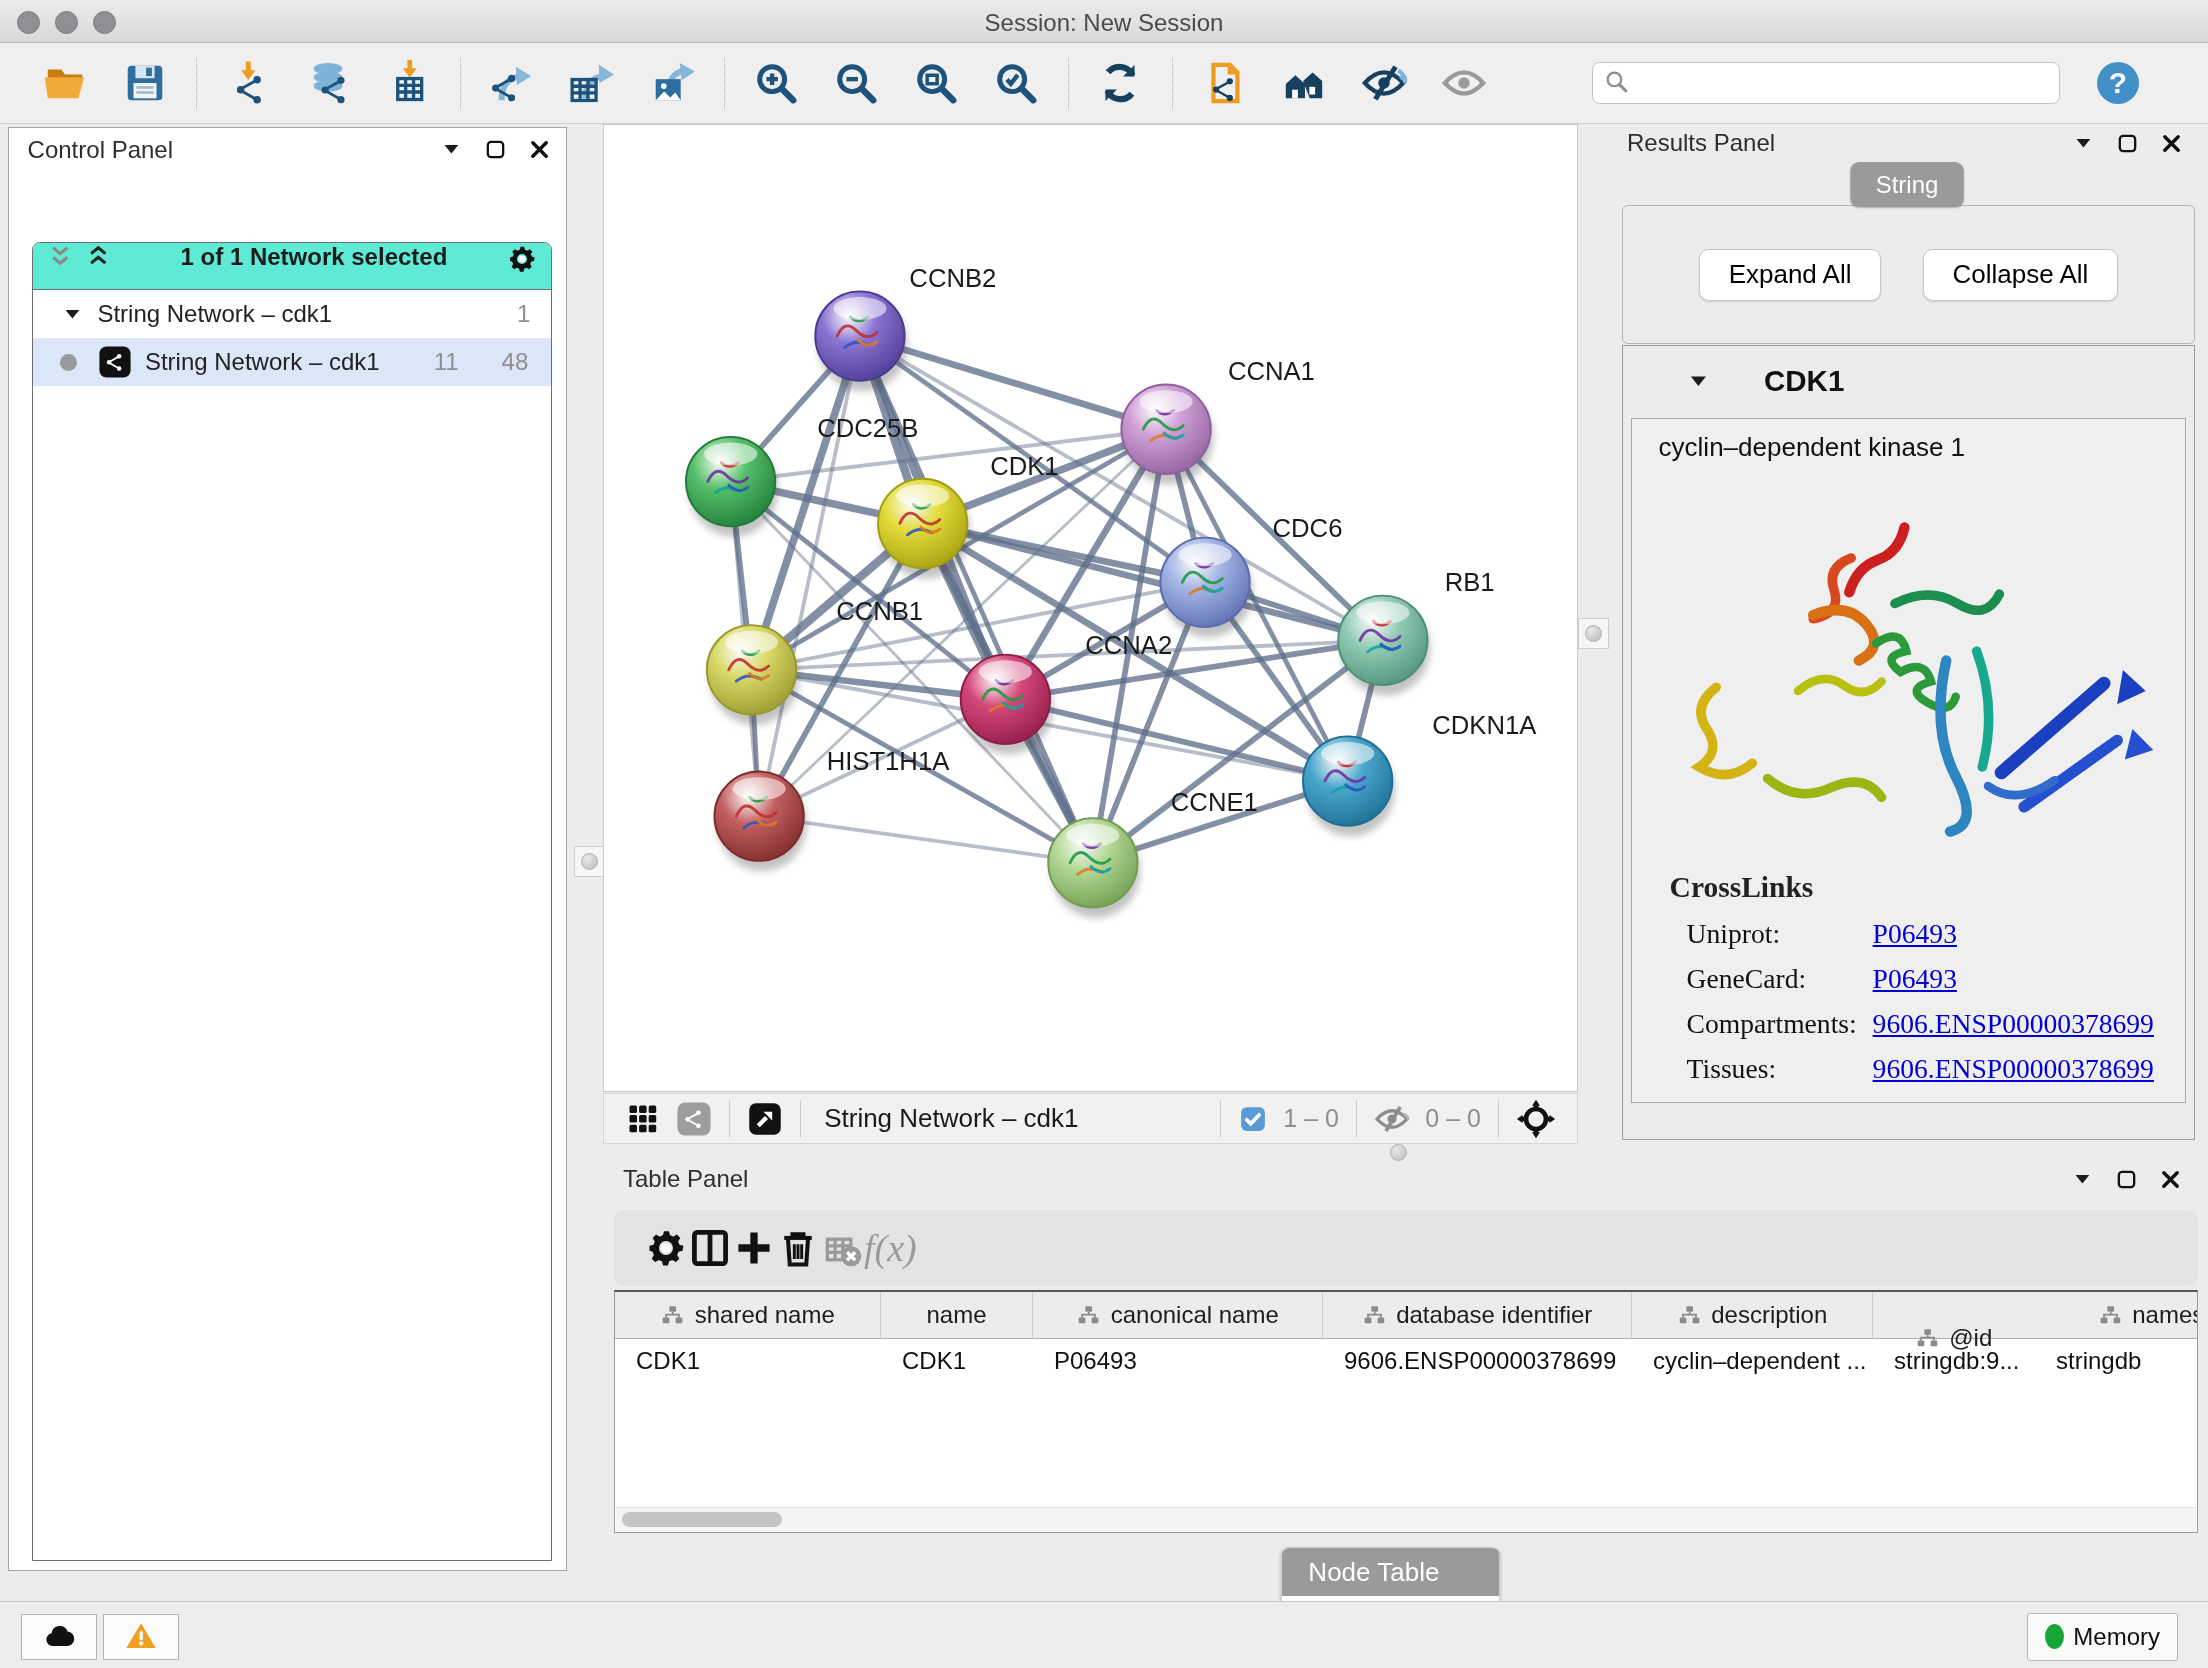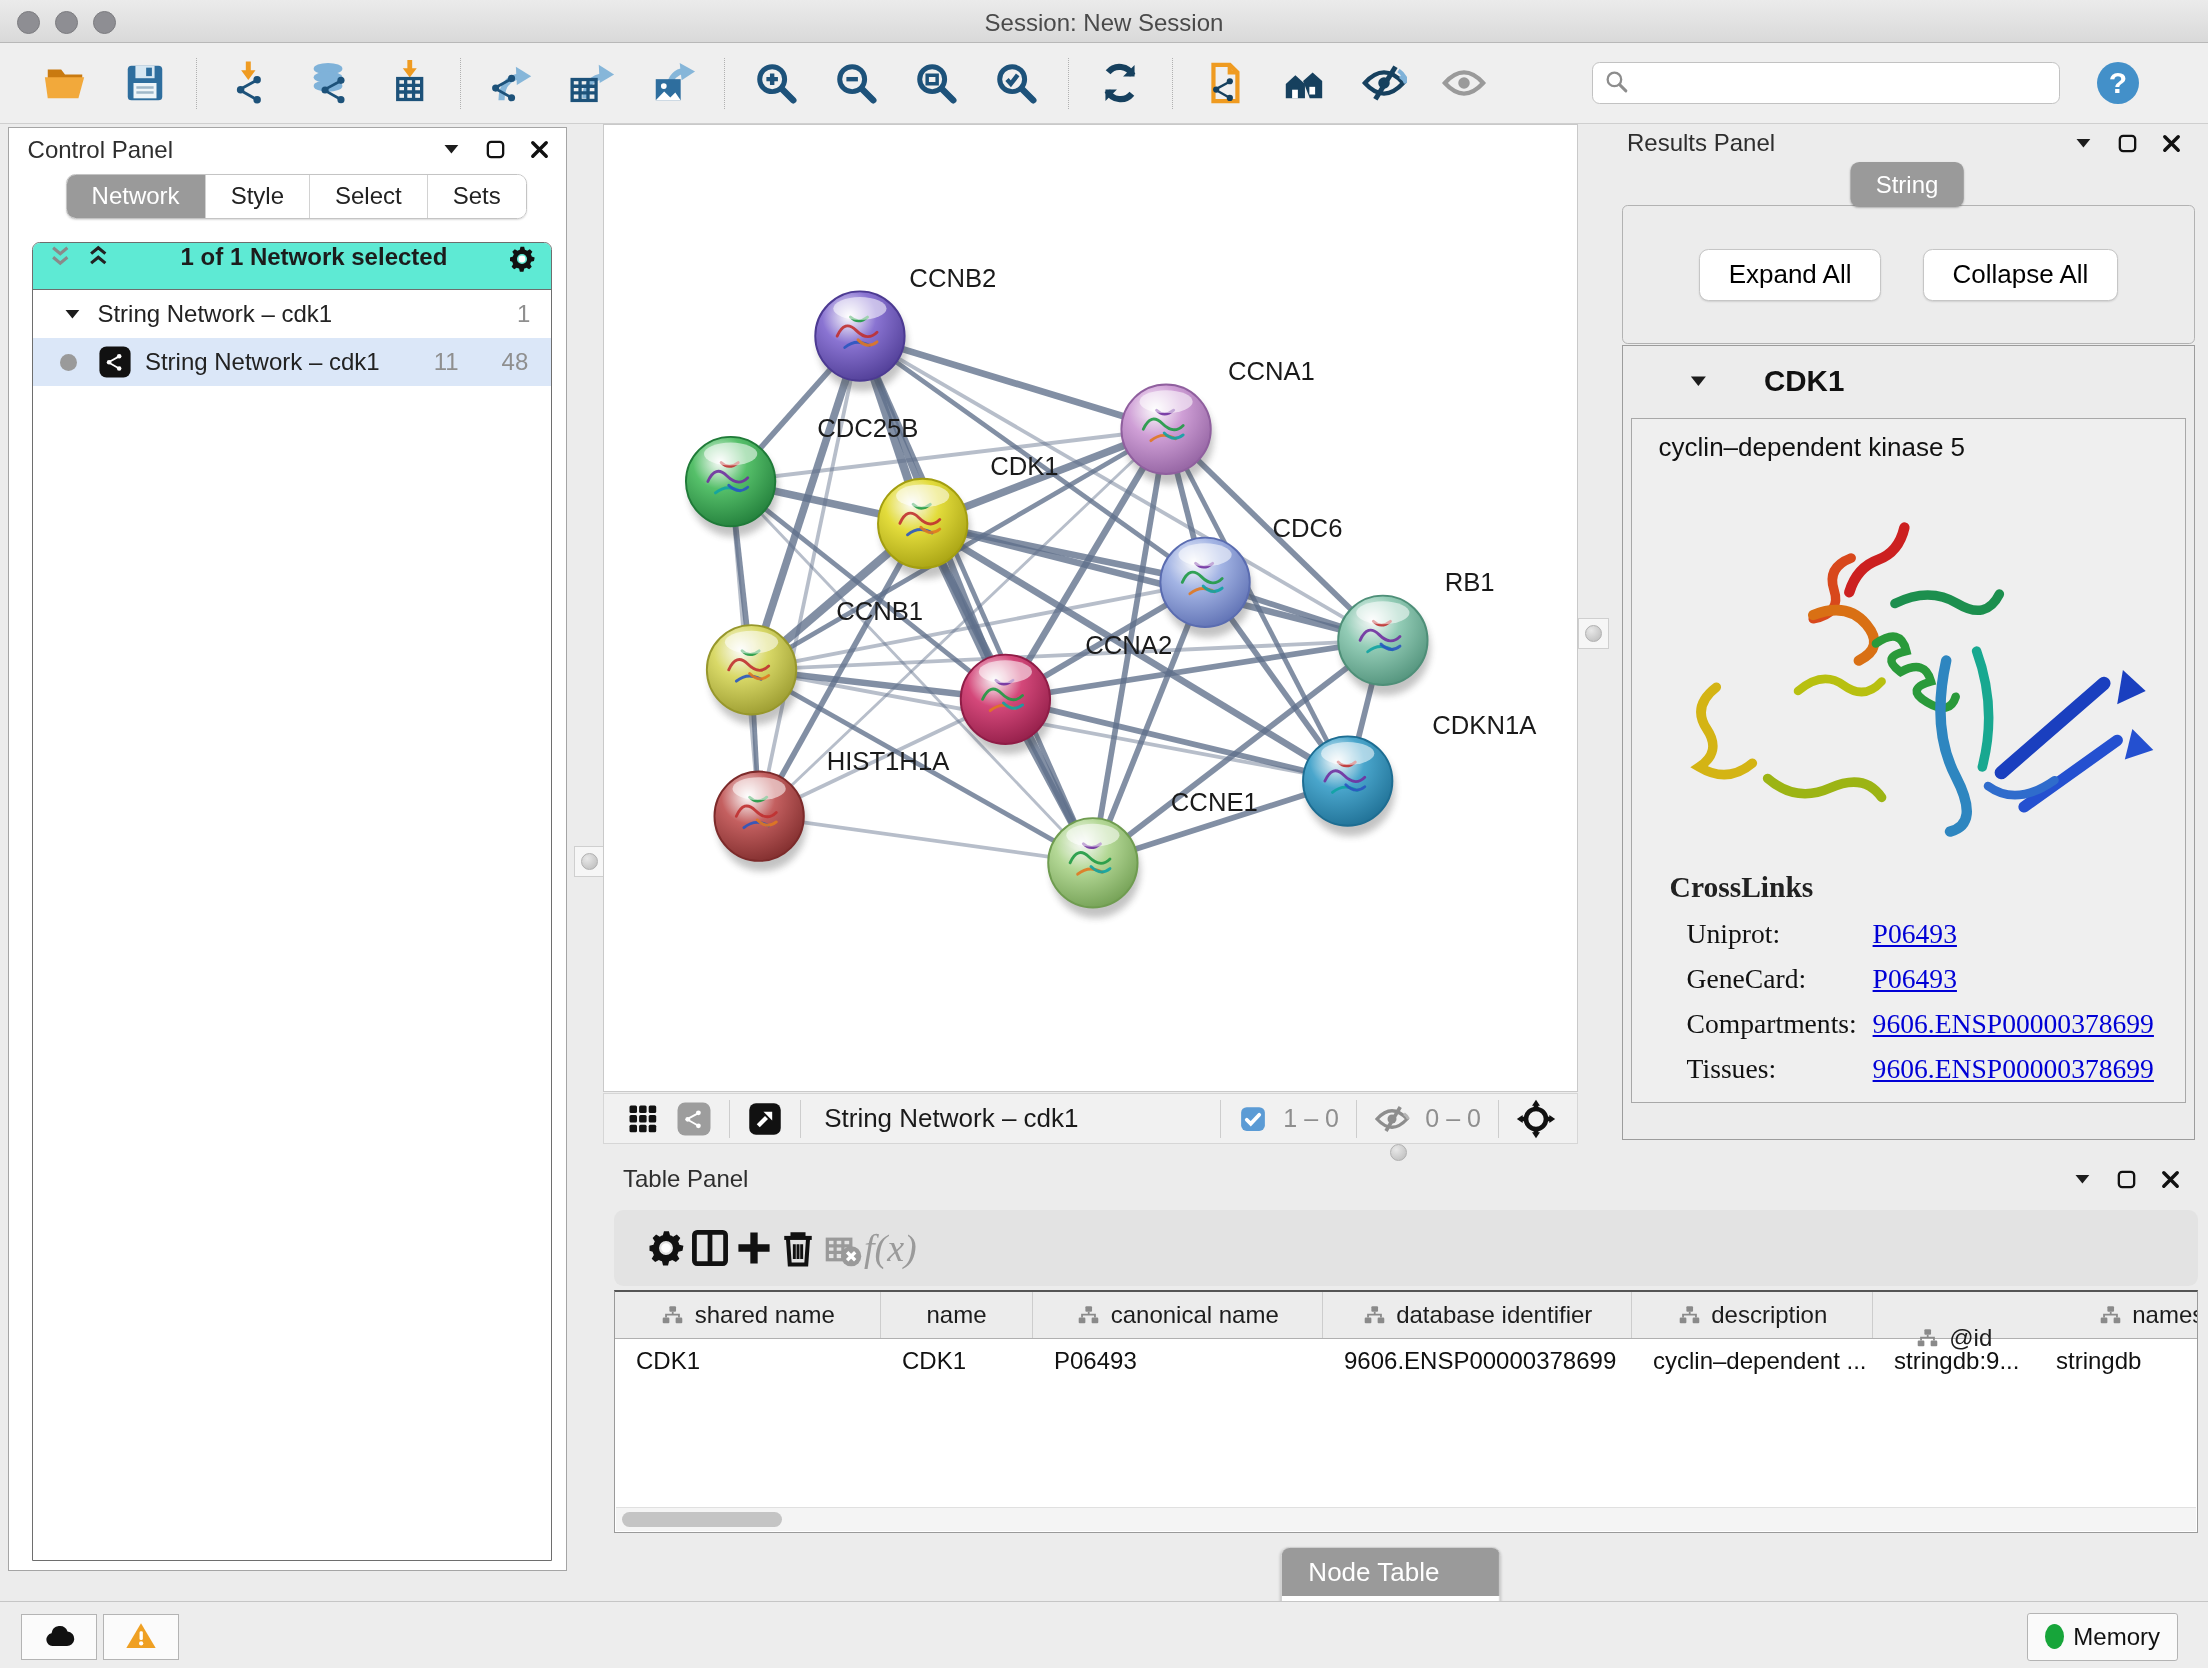--- a/index.html
+++ b/index.html
@@ -347,26 +347,20 @@
             <rect x="4" y="4" width="16" height="16" rx="3.5" fill="none" stroke="#111" stroke-width="2.4"></rect>
           </svg>
         </span>
       <span>
           <svg viewBox="0 0 24 24" width="100%" height="100%">
             <path d="M5 5l14 14M19 5L5 19" stroke="#111" stroke-width="3.6" stroke-linecap="round"></path>
           </svg>
         </span>
     </span>
   </div>
-  <div id="cp-tabs">
-      <div class="cp-tab sel">Network</div>
-      <div class="cp-tab">Style</div>
-      <div class="cp-tab">Select</div>
-      <div class="cp-tab">Sets</div>
-    </div>
   <div id="cp-box">
     <div id="cp-box-head">
       <span class="chev"><svg viewBox="0 0 24 24" width="100%" height="100%">
             <path d="M6 4l6 5 6-5M6 12l6 5 6-5" fill="none" stroke="#8a8a8a" stroke-width="2.6"></path>
           </svg></span>
       <span class="chev"><svg viewBox="0 0 24 24" width="100%" height="100%">
             <path d="M6 9l6-5 6 5M6 17l6-5 6 5" fill="none" stroke="#222" stroke-width="2.6"></path>
           </svg></span>
       <span id="cp-summary">1 of 1 Network selected</span>
       <span id="cp-gear">
@@ -756,21 +750,21 @@
     <button class="rp-btn">Collapse All</button>
   </div>
   <div id="rp-main">
     <div id="rp-entry-head">
       <span class="tri"><svg viewBox="0 0 24 24" width="100%" height="100%">
             <path d="M4 7l8 10 8-10z" fill="#1c1c1c" transform="scale(.9) translate(1.2,1)"></path>
           </svg></span>
       <span class="gene">CDK1</span>
     </div>
     <div id="rp-inner">
-      <div id="rp-desc">cyclin–dependent kinase 5</div>
+      <div id="rp-desc">cyclin–dependent kinase 1</div>
       <div id="rp-figure">
         <svg width="514" height="342" viewBox="0 0 540 360">
           <g fill="none" stroke-linecap="round">
             <path d="M262 28q-6 26-28 34t-30 34" stroke="#cc2020" stroke-width="11"></path>
             <path d="M206 60q-26 10-18 34t-22 30" stroke="#d8481c" stroke-width="10"></path>
             <path d="M166 120q36-14 56 10t-8 38" stroke="#d97014" stroke-width="11"></path>
             <path d="M64 196q-26 20-10 44t-8 40q30 18 56-4" stroke="#d4b414" stroke-width="10"></path>
             <path d="M118 292q30 26 66 10t54 10" stroke="#9cb414" stroke-width="10"></path>
             <path d="M150 200q26-22 48-6t40-4" stroke="#b8c010" stroke-width="9"></path>
             <path d="M232 150q26-18 32 8q-28 6-6 22q26-14 32 10q-28 8-4 22t30-6" stroke="#2a9a3a" stroke-width="9"></path>

